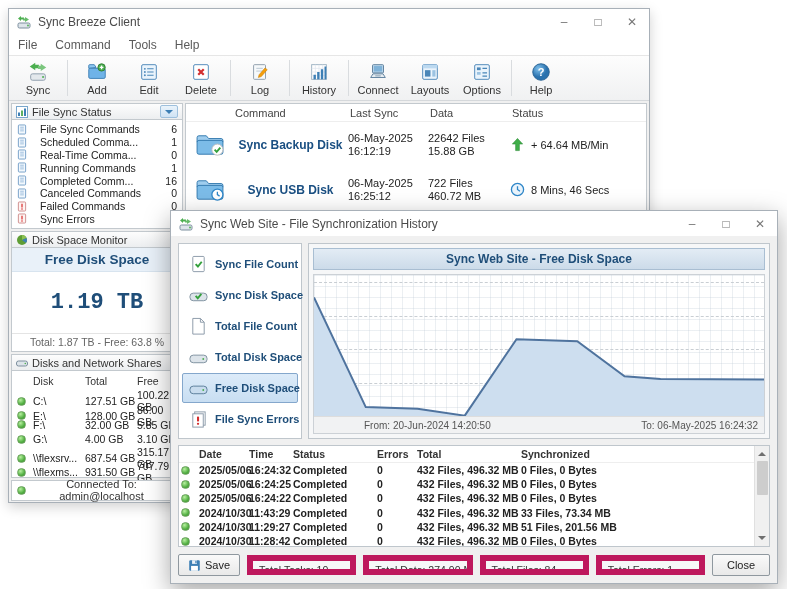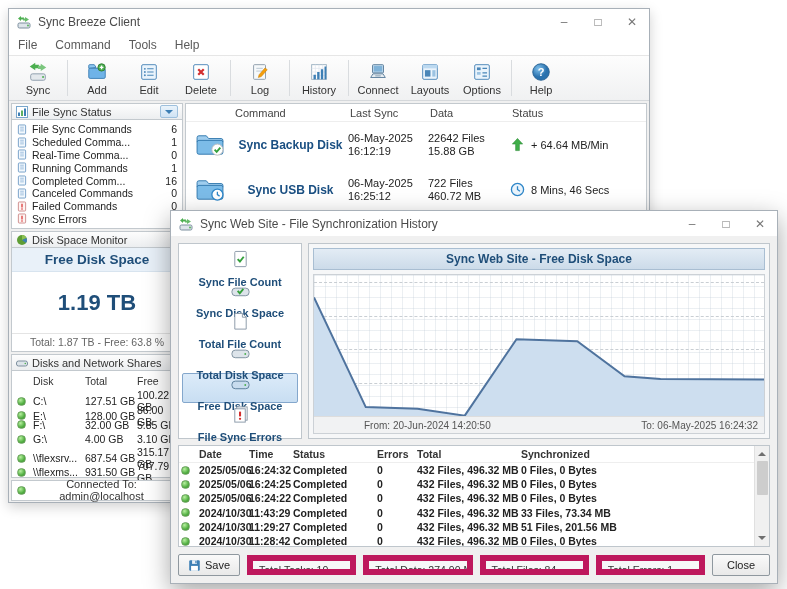--- a/index.html
+++ b/index.html
@@ -28,25 +28,25 @@
   .panel-head { height:17px; background:linear-gradient(#fdfdfd,#eceef0); border:1px solid #c3c9ce; display:flex; align-items:center; gap:4px; padding:0 4px; font-size:11px; color:#333; }
   .panel-head svg { width:12px; height:12px; }
   .collapse-btn { margin-left:auto; width:18px; height:13px; border:1px solid #9ec0dd; background:linear-gradient(#eaf3fb,#cfe3f4); border-radius:2px; display:flex; align-items:center; justify-content:center; }
   .collapse-btn:after { content:""; border:4px solid transparent; border-top-color:#3d7fb5; margin-top:4px; }
 
   .panel-body { background:#fff; border:1px solid #c3c9ce; border-top:none; }
 
   #fss-body { padding:3px 2px; }
   .fss-row { display:flex; align-items:center; gap:5px; height:12.8px; font-size:10.5px; color:#222; padding:0 3px; }
   .fss-row svg { width:10px; height:11px; flex:none; }
-  .fss-label { flex:1; white-space:nowrap; overflow:hidden; }
+  .fss-label { flex:1; white-space:nowrap; overflow:hidden;margin-left:8px; }
 
   #dsm-body { height:104px; display:flex; flex-direction:column; }
   .fds-band { height:24px; background:#e9f1f9; border-bottom:1px solid #d8e4ef; color:#1f4e79; font-weight:bold; font-size:13.5px; text-align:center; line-height:24px; }
-  .fds-value { flex:1; display:flex; align-items:center; justify-content:center; color:#1f4e79; font-weight:bold; font-size:22px; }
+  .fds-value { flex:1; display:flex; align-items:center; justify-content:center; color:#1f4e79; font-weight:bold; font-size:22px;font-family:Liberation Mono, monospace; }
   .fds-total { height:18px; border-top:1px solid #e4e4e4; color:#666; font-size:10.5px; text-align:center; line-height:17px; }
 
   #disks-body { font-size:10.5px; color:#222; padding:2px 0; }
   .disk-grid { display:grid; grid-template-columns:18px 52px 52px 1fr; align-items:center; height:14.2px; padding:0 3px; }
   .disk-grid.hdr { color:#333; height:16px; }
   .ball { width:9px; height:9px; border-radius:50%; background:radial-gradient(circle at 35% 30%, #b8f0a0, #53b043 60%, #3a8c2e); border:1px solid #69a15c; margin:0 auto 0 2px; }
 
   .conn-bar { margin-top:auto; height:21px; background:#fff; border:1px solid #c3c9ce; display:flex; align-items:center; font-size:11px; color:#333; padding:0 5px; }
   .conn-bar .ball { margin:0; }
   .conn-text { flex:1; text-align:center; }
@@ -59,21 +59,21 @@
   .cmd-row svg.folder { width:30px; height:24px; margin-left:9px; }
   .cmd-name { font-size:12px; font-weight:bold; color:#1a4f82;text-align:center; }
   .two-line { font-size:11px; color:#222; line-height:13px; }
   .status-cell { display:flex; align-items:center; gap:6px; font-size:11px; color:#222; }
   .status-cell svg { width:15px; height:15px; }
 
   
   .dlg-body { flex:1; padding:7px; display:flex; flex-direction:column; }
   .dlg-row1 { display:flex; gap:6px; height:196px; }
   .dlg-sidebar { width:124px; background:#fff; border:1px solid #bfc6cc; padding-top:5px; }
-  .side-item { height:30px; display:flex; align-items:center; gap:7px; padding:0 6px; margin:0 3px 1px 3px; border:1px solid transparent;flex-direction:column; }
+  .side-item { height:30px; display:flex; align-items:center; gap:7px; padding:0 6px; margin:0 3px 1px 3px; border:1px solid transparent; }
   .side-item svg { width:19px; height:19px; flex:none; }
   .side-label { font-size:11px; font-weight:bold; color:#1f4e79; white-space:nowrap; }
   .side-item.selected { background:linear-gradient(#dcebf9,#c8def2); border:1px solid #84a7cc; border-radius:2px; }
 
   .chart-box { flex:1; border:1px solid #bfc6cc; background:#f6f7f8; padding:4px; display:flex; flex-direction:column; }
   .chart-title { height:22px; background:linear-gradient(#e3ecf5,#ccdbe9); border:1px solid #a9bed2; color:#1f4e79; font-weight:bold; font-size:12px; text-align:center; line-height:21px; }
   .chart-region { flex:1; margin-top:4px; border:1px solid #ccd1d6; display:flex; flex-direction:column; background:#fff; }
   .chart-main { flex:1; display:flex; }
   .y-strip { width:44px; background:#f1f2f3; border-right:1px solid #ddd; position:relative; font-size:10px; color:#555; }
   .y-strip span { position:absolute; right:3px; transform:translateY(-50%); white-space:nowrap; }

